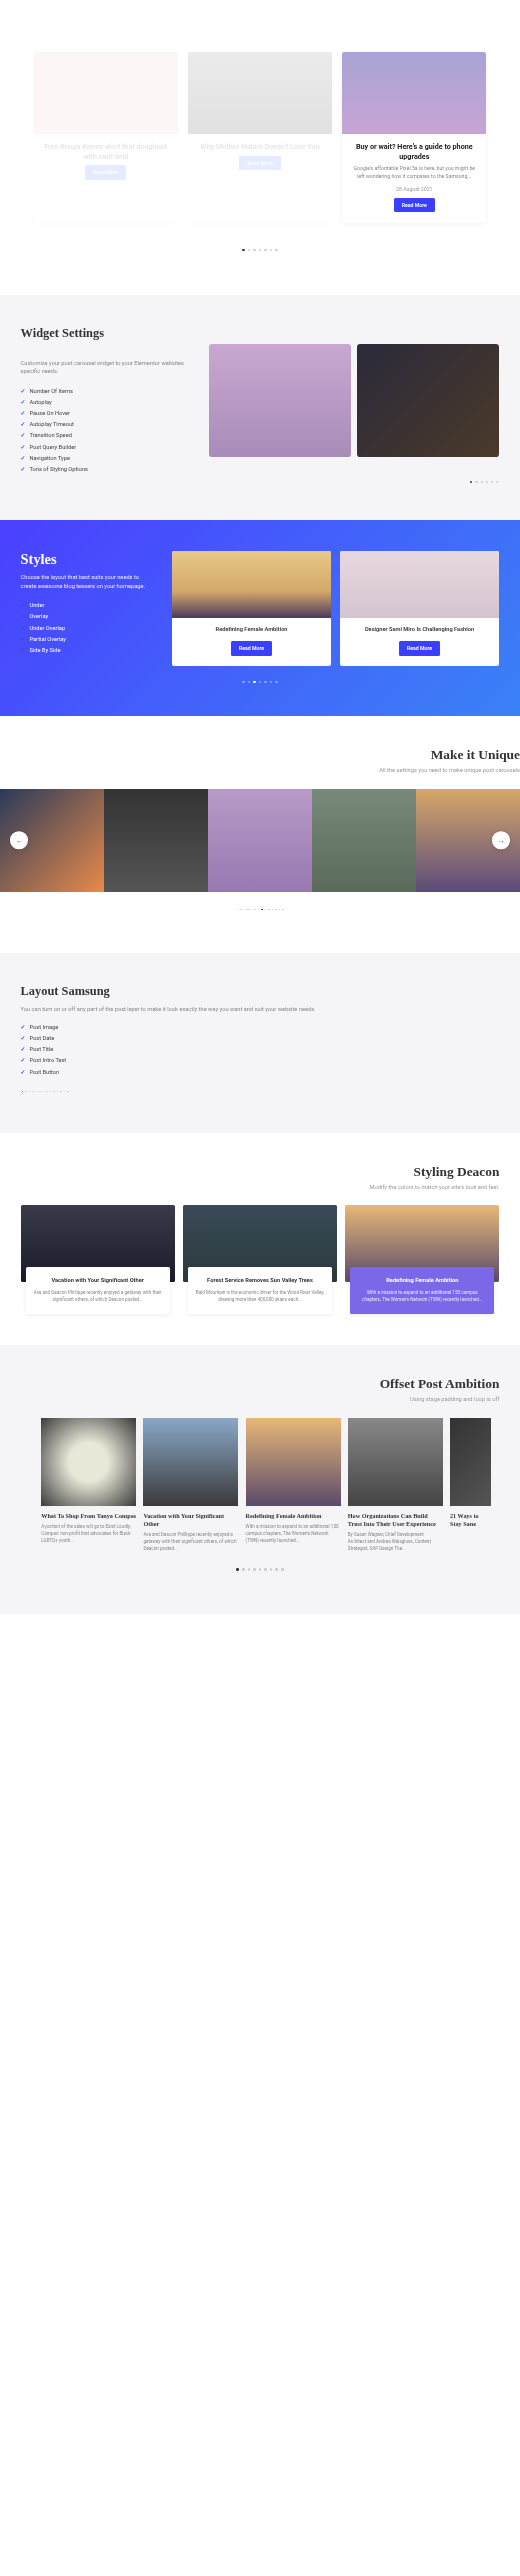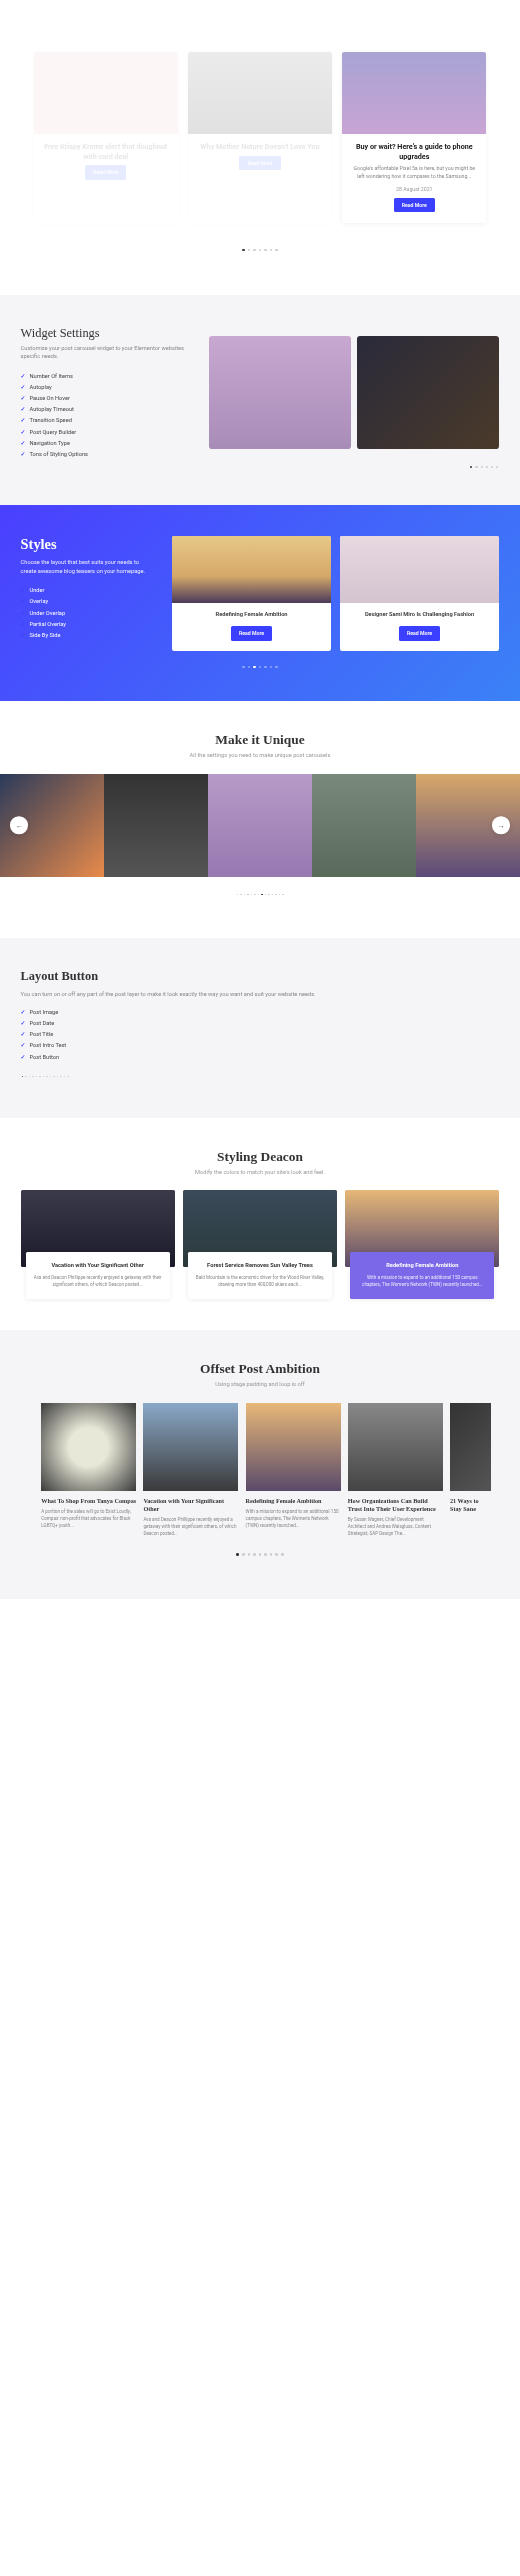--- a/index.html
+++ b/index.html
@@ -23,21 +23,21 @@
 .hero-card .date{font-size:5.2px;color:#999;margin-bottom:6.2px}
 .btn{display:inline-block;background:#3b3fff;color:#fff;font-size:5.2px;font-weight:600;padding:4.1px 8.2px;border-radius:1.5px;border:none;cursor:pointer}
 .btn.faded-btn{background:#b8c8ff}
 .dots{text-align:center;padding:10.3px 0}
 .dot{display:inline-block;width:2.6px;height:2.6px;border-radius:50%;background:#ccc;margin:0 1.5px}
 .dot.active{background:#333}
 
 
 .widget-row{display:flex;gap:20.6px;align-items:center}
 .widget-text{flex:0 0 35%}
-.widget-text h2{font-size:12.4px;font-weight:400;margin-bottom:3px;font-family:Georgia,serif}
+.widget-text h2{font-size:12.4px;font-weight:700;margin-bottom:18px;font-family:Georgia,serif}
 .widget-text .sub{font-size:5.7px;color:#888;margin-bottom:9.3px;line-height:1.5}
 .check-list{list-style:none}
 .check-list li{font-size:5.7px;color:#444;padding:2.6px 0}
 .check-list li::before{content:"✓";color:#3b3fff;font-weight:700;margin-right:4.1px}
 .widget-imgs{flex:1;display:flex;gap:6.2px}
 .wimg{flex:1;height:113px;border-radius:3.1px;background:#aaa}
 .wi1{background:linear-gradient(180deg,#c8a8d0 0%,#a88cb8 100%)}
 .wi2{background:linear-gradient(135deg,#2a2a3a 0%,#4a3a2a 100%)}
 .small-dots{text-align:right;padding:6.2px 0;font-size:0}
 .small-dots .dot{width:2.1px;height:2.1px}
@@ -51,21 +51,21 @@
 .style-card{flex:1;background:#fff;border-radius:2.1px;overflow:hidden;color:#333;text-align:center;padding-bottom:10.3px}
 .sc-img{height:67px;background:#bbb}
 .sci1{background:linear-gradient(180deg,#e8c888 0%,#d4a868 60%,#4a3a5a 100%)}
 .sci2{background:linear-gradient(180deg,#e8d8e0 0%,#d4c4d0 100%)}
 .style-card h4{font-size:5.7px;font-weight:600;padding:8.2px 7.2px 7.2px;line-height:1.4}
 .sdots{text-align:center;margin-top:9.3px}
 .sdots .dot{background:rgba(255,255,255,0.4)}
 .sdots .dot.active{background:#fff}
 
 
-.center-title{text-align:center}
+.center-title{text-align:right}
 .center-title h2{font-size:13.4px;font-family:Georgia,serif;margin-bottom:4.1px}
 .center-title p{font-size:5.7px;color:#999;margin-bottom:15.5px}
 .unique-row{display:flex;gap:0;position:relative;margin:0 -20.6px}
 .uimg{flex:1;height:103px;background:#888}
 .ui1{background:linear-gradient(135deg,#2a3a5a 0%,#e88a4a 100%)}
 .ui2{background:linear-gradient(180deg,#333 0%,#555 100%)}
 .ui3{background:linear-gradient(180deg,#b89ac8 0%,#9878b0 100%)}
 .ui4{background:linear-gradient(180deg,#7a8a7a 0%,#5a6a5a 100%)}
 .ui5{background:linear-gradient(180deg,#d8a868 0%,#5a4a7a 100%)}
 .nav-arrow{position:absolute;top:50%;transform:translateY(-50%);width:17.5px;height:17.5px;border-radius:50%;background:#fff;display:flex;align-items:center;justify-content:center;font-size:7.2px;cursor:pointer;box-shadow:0 1px 4.1px rgba(0,0,0,0.15);z-index:2}
@@ -210,21 +210,21 @@
     <div class="nav-arrow na-right">→</div>
   </div>
   <div class="dots many-dots">
     <span class="dot"></span><span class="dot"></span><span class="dot"></span><span class="dot"></span><span class="dot"></span><span class="dot"></span><span class="dot"></span><span class="dot active"></span><span class="dot"></span><span class="dot"></span><span class="dot"></span><span class="dot"></span><span class="dot"></span><span class="dot"></span>
   </div>
 </div>
 
 <div class="section gray-bg">
   <div class="container layout-row">
     <div class="layout-text">
-      <h2>Layout Button</h2>
+      <h2>Layout Samsung</h2>
       <p class="sub">You can turn on or off any part of the post layer to make it look exactly the way you want and suit your website needs.</p>
       <ul class="check-list">
         <li>Post Image</li>
         <li>Post Date</li>
         <li>Post Title</li>
         <li>Post Intro Text</li>
         <li>Post Button</li>
       </ul>
     </div>
   </div>

